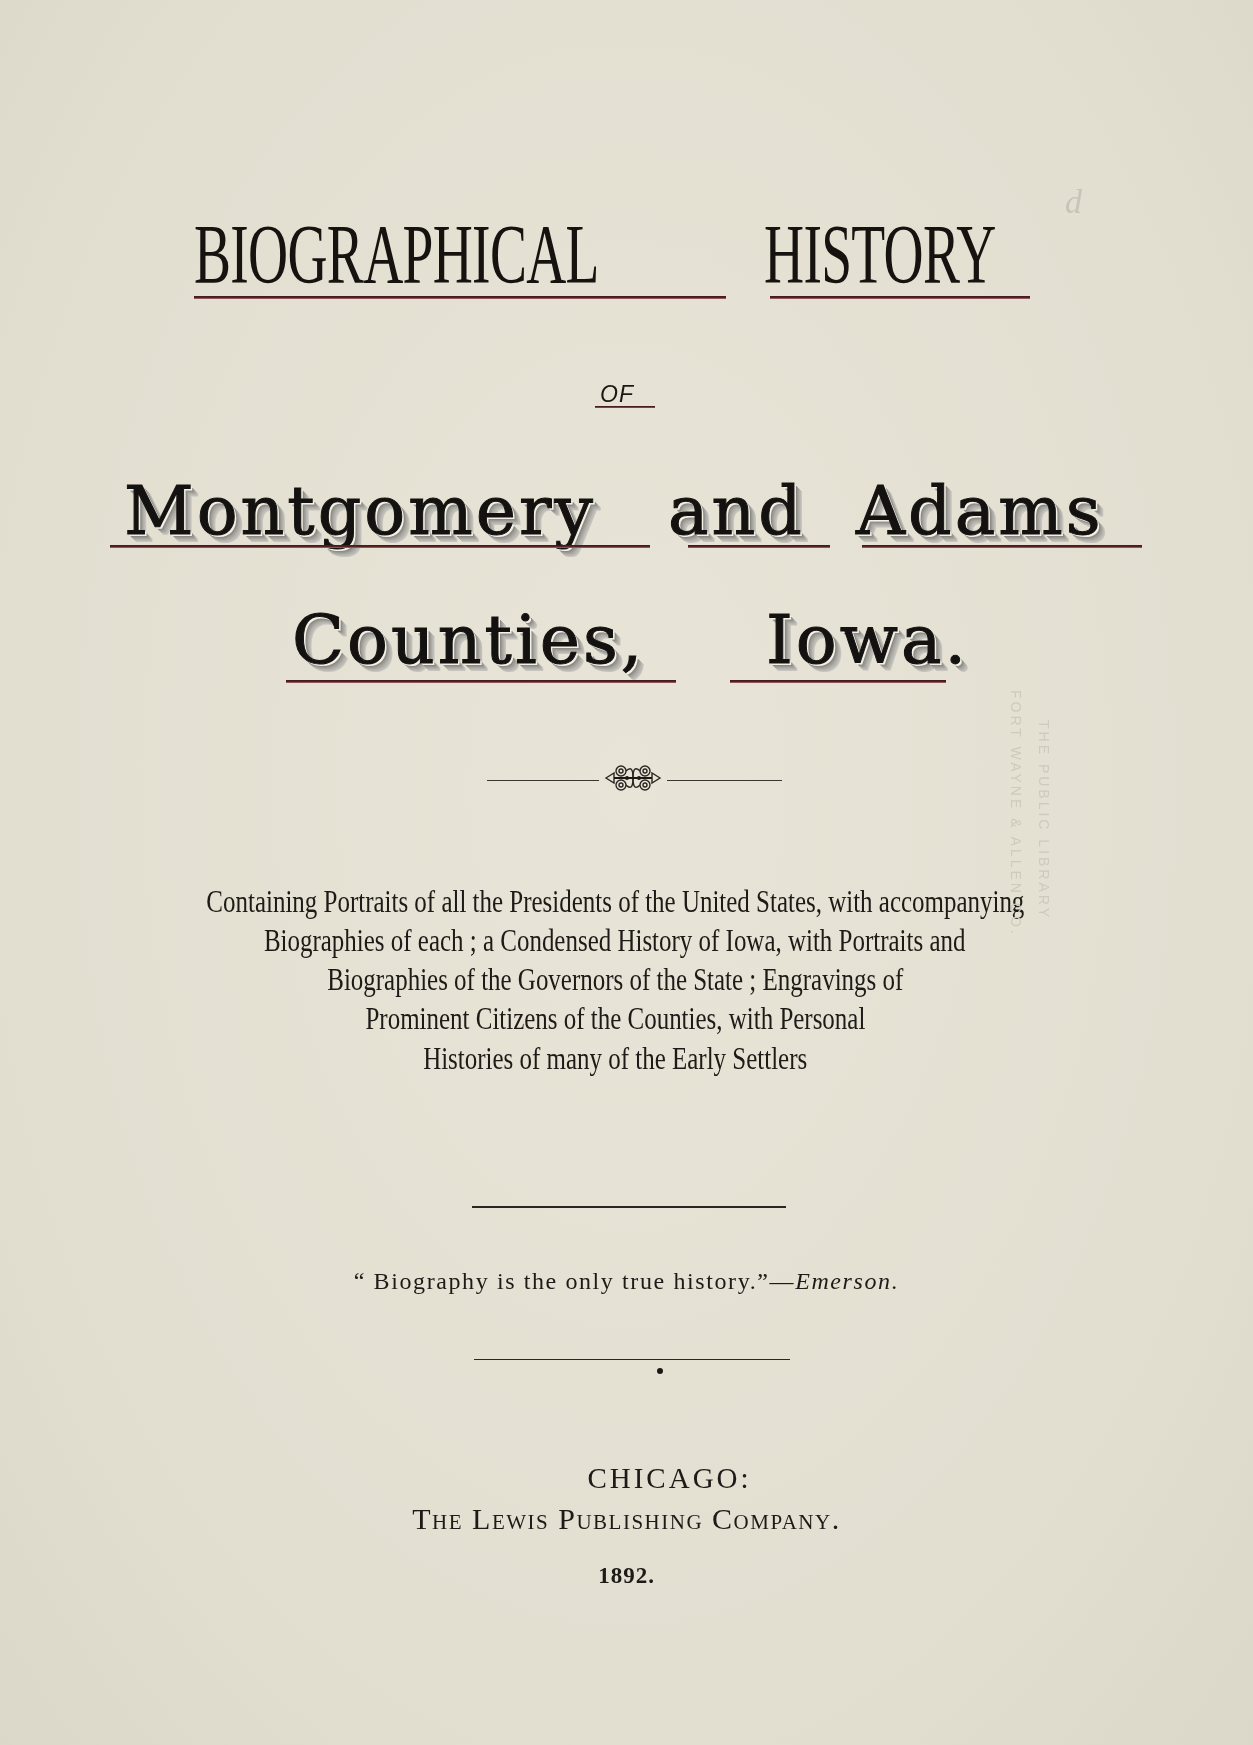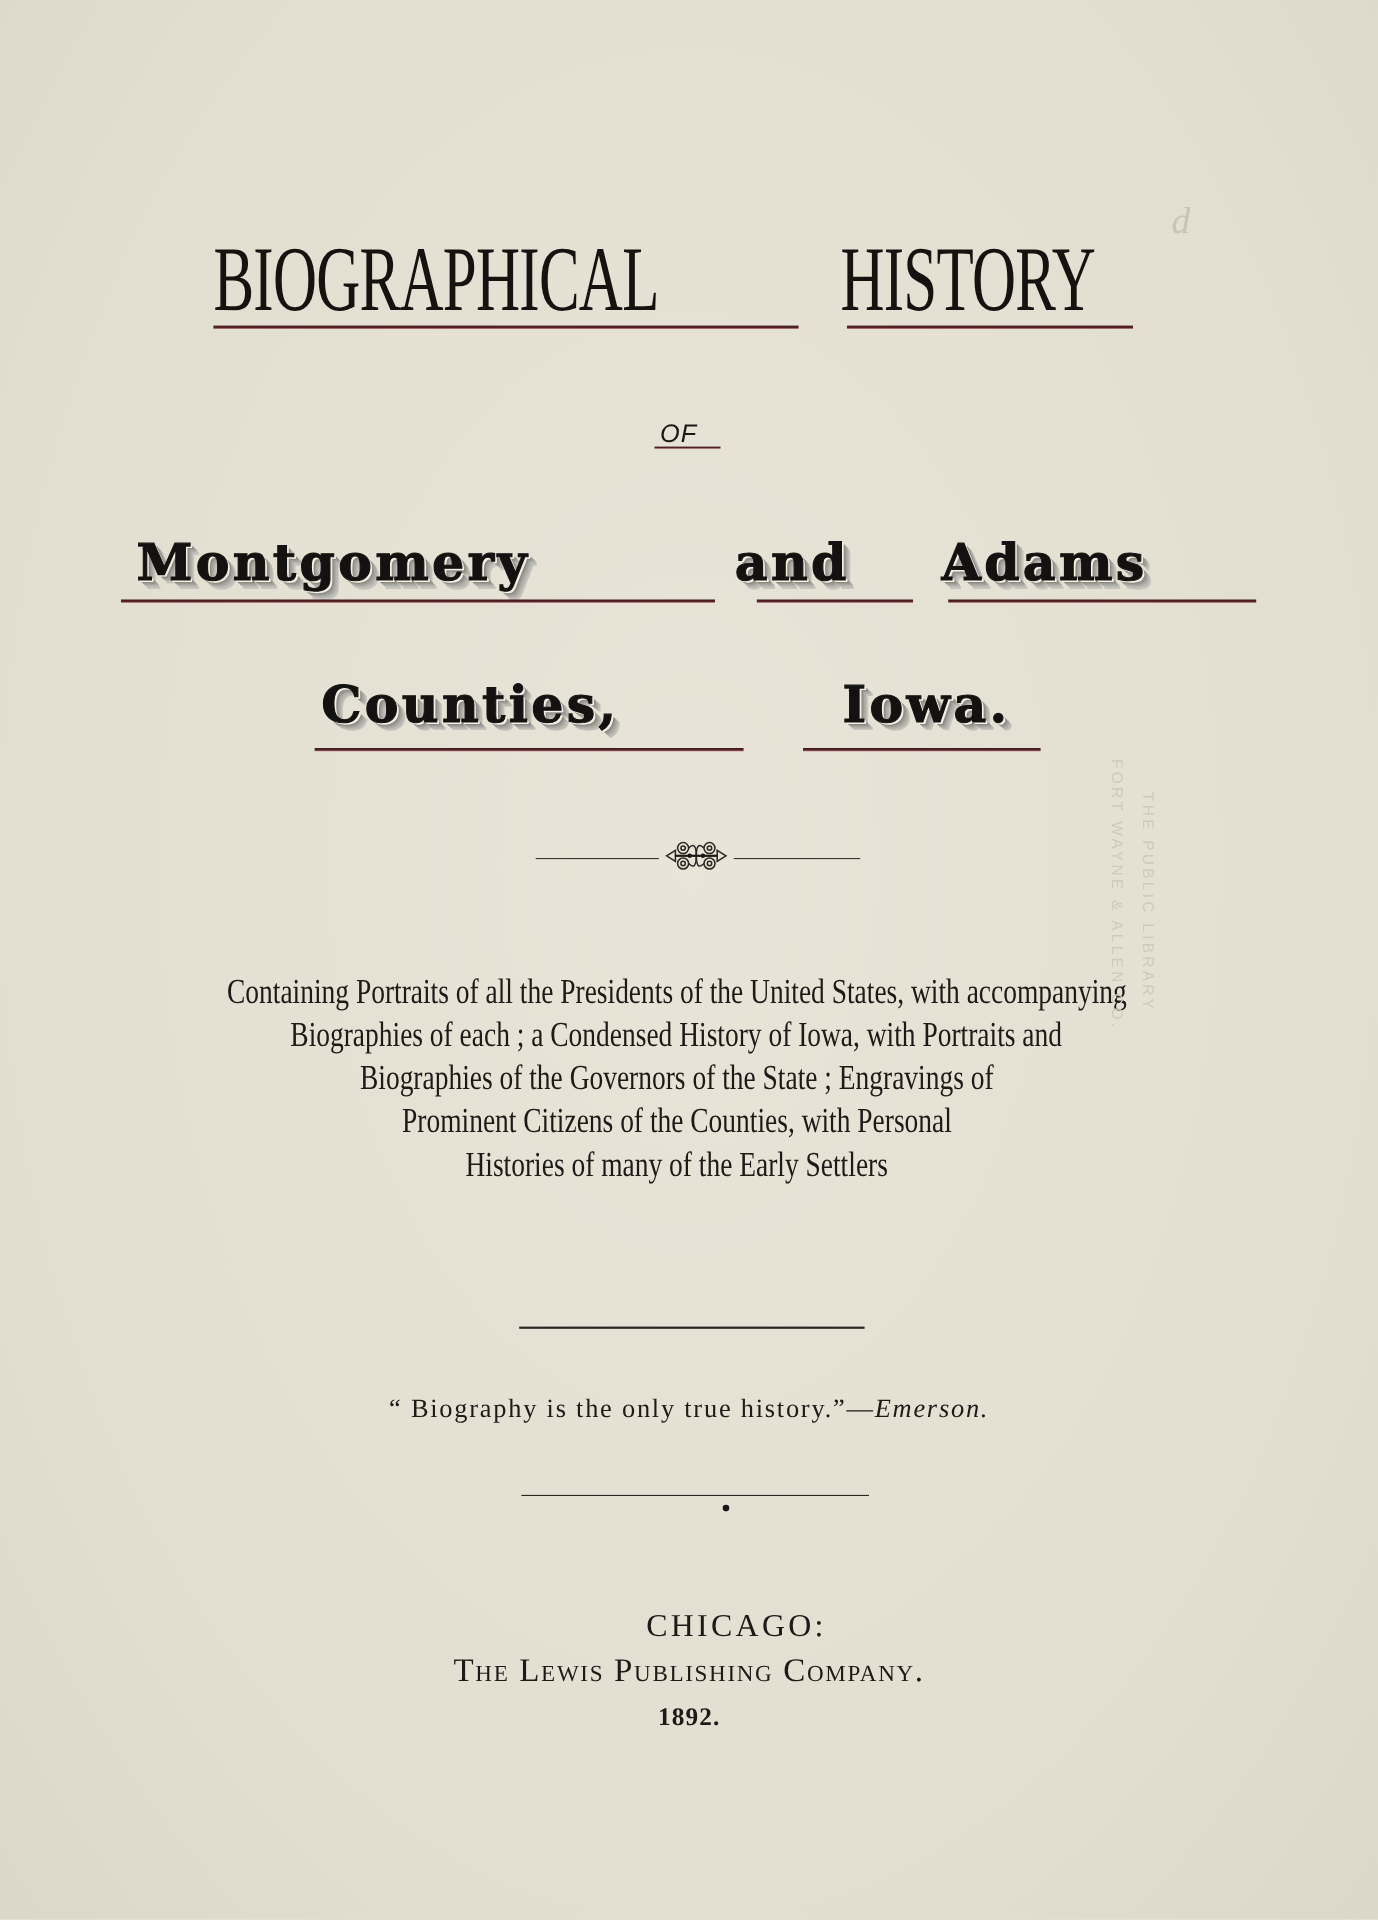--- a/index.html
+++ b/index.html
@@ -60,22 +60,22 @@
       font-family: "Liberation Sans", sans-serif;
       font-size: 23px;
       letter-spacing: 1px;
       color: #1a1714;
     }
 
     
     .deco {
       position: absolute;
       font-family: "DejaVu Serif", serif;
-      font-weight: bold;
-      font-size: 46px;
+      font-weight: normal;
+      font-size: 68px;
       line-height: 70px;
       color: #141210;
       white-space: nowrap;
       letter-spacing: 3px;
       -webkit-text-stroke: 1px #141210;
       text-shadow:
         1px 1px 0 #f3f0e6,
         2px 2px 0 #f3f0e6,
         3px 3px 0 #8c8a84,
         4px 4px 0 #9a9892,
@@ -134,20 +134,21 @@
       letter-spacing: 1.5px;
       font-variant: small-caps;
       color: #1d1a17;
     }
     .imprint-year {
       font-family: "Liberation Serif", serif;
       font-size: 23px;
       font-weight: bold;
       letter-spacing: 1px;
       color: #1d1a17;
+      margin-top: 15px;
     }
 
     
     .stamp {
       position: absolute;
       font-family: "Liberation Sans", sans-serif;
       font-size: 14px;
       color: #cfcabb;
       letter-spacing: 3px;
       writing-mode: vertical-rl;

